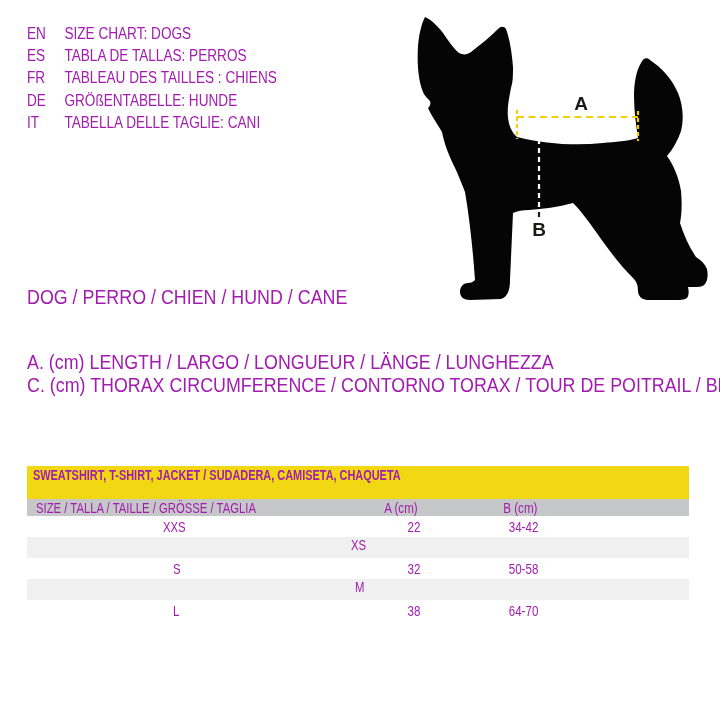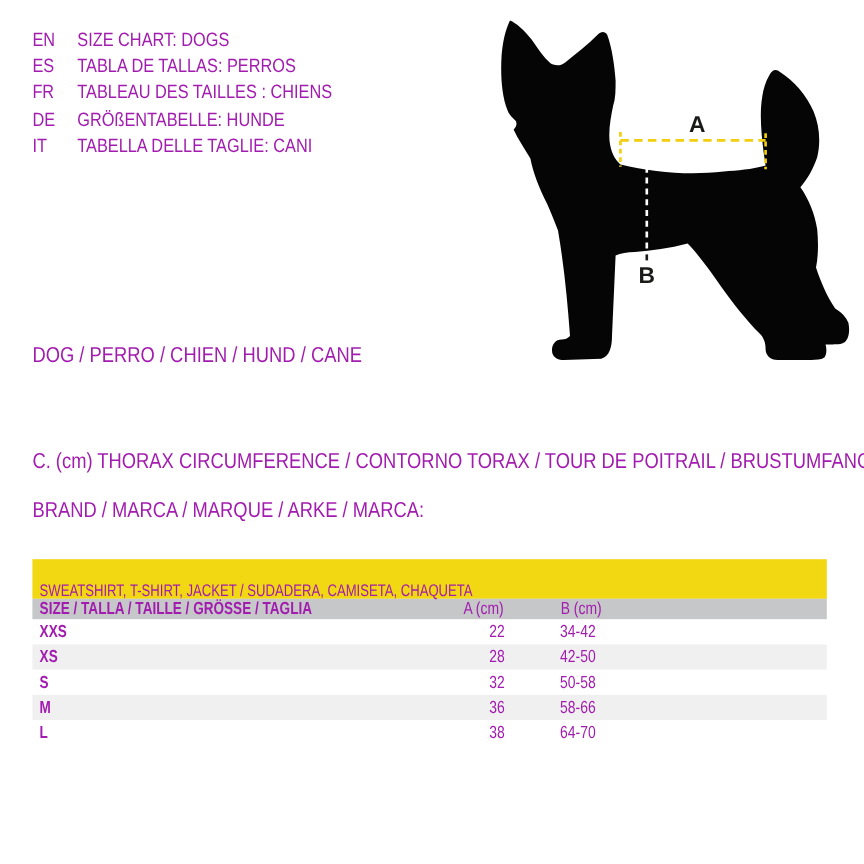--- a/index.html
+++ b/index.html
@@ -15,36 +15,36 @@
   
   .lang-block{position:absolute;left:27px;top:23px;}
   .lang-row{display:flex;line-height:22.2px;font-size:16px;transform:scaleX(.85);transform-origin:0 50%;white-space:nowrap;}
   .lang-code{flex:0 0 44px;}
 
   
   .dog-svg{position:absolute;left:390px;top:0;width:330px;height:330px;}
   .measure-label{font-family:"Liberation Sans","DejaVu Sans",sans-serif;font-weight:700;font-size:19px;fill:#1a1a18;}
 
   
-  .line{position:absolute;left:27px;font-size:18px;line-height:15px;}
+  .line{position:absolute;left:27px;font-size:21px;line-height:15px;}
   .subject-line{top:289px;}
   .legend-a{top:354px;}
   .legend-c{top:377px;}
   .brand-line{top:418px;}
 
   
   .size-table{position:absolute;left:27px;top:466px;width:662px;}
   .banner{background:#f2d713;box-sizing:border-box;height:33px;padding:2px 0 0 6px;}
-  .banner-line{font-size:14px;font-weight:400;line-height:15.5px;margin-top:17px;}
+  .banner-line{font-size:14px;font-weight:700;line-height:15.5px;}
   .thead{background:#c6c7c8;height:17px;display:flex;align-items:center;font-size:14.5px;}
   .trow{height:21px;display:flex;align-items:center;font-size:14.5px;}
-  .trow.alt{background:#f0f0f1;}
-  .c-size{flex:0 0 295px;box-sizing:border-box;padding-left:6px;text-align:left;font-weight:bold;}
+  .trow.alt{background:#f0f0f1;flex-direction:column;}
+  .c-size{flex:0 0 295px;box-sizing:border-box;padding-left:6px;text-align:center;}
   .c-a{flex:0 0 100px;text-align:right;}
-  .c-b{flex:0 0 120px;text-align:center;}
+  .c-b{flex:0 0 120px;text-align:right;}
   .c-fill{flex:1 1 auto;}
 </style>
 </head>
 <body>
 
 <div id="canvas">
 
   <div class="lang-block">
     <div class="lang-row">
       <span class="lang-code">EN</span>
@@ -126,27 +126,27 @@
     <line x1="149" y1="139" x2="149" y2="209" stroke="#ffffff" stroke-width="2.2" stroke-dasharray="5 4"></line>
     <line x1="149" y1="212" x2="149" y2="218" stroke="#1a1a18" stroke-width="2.2" stroke-dasharray="5 4"></line>
     <text class="measure-label" x="191" y="110" text-anchor="middle">A</text>
     <text class="measure-label" x="149" y="236" text-anchor="middle">B</text>
   </svg>
 
   <div class="line subject-line">
     <span class="cx">DOG / PERRO / CHIEN / HUND / CANE</span>
   </div>
 
+  <div class="line legend-a">
+    <span class="cx">A. (cm) LENGTH / LARGO / LONGUEUR / LÄNGE / LUNGHEZZA</span>
+  </div>
   <div class="line legend-c">
     <span class="cx">C. (cm) THORAX CIRCUMFERENCE / CONTORNO TORAX / TOUR DE POITRAIL / BRUSTUMFANG / CIRCONFERENZA TORACE</span>
   </div>
 
-  <div class="line brand-line">
-    <span class="cx">BRAND / MARCA / MARQUE / ARKE / MARCA:</span>
-  </div>
 
   <div class="size-table">
     <div class="banner">
       <div class="banner-line">
         <span class="cxb">SWEATSHIRT, T-SHIRT, JACKET / SUDADERA, CAMISETA, CHAQUETA</span>
       </div>
     </div>
 
     <div class="thead">
       <div class="c-size">

